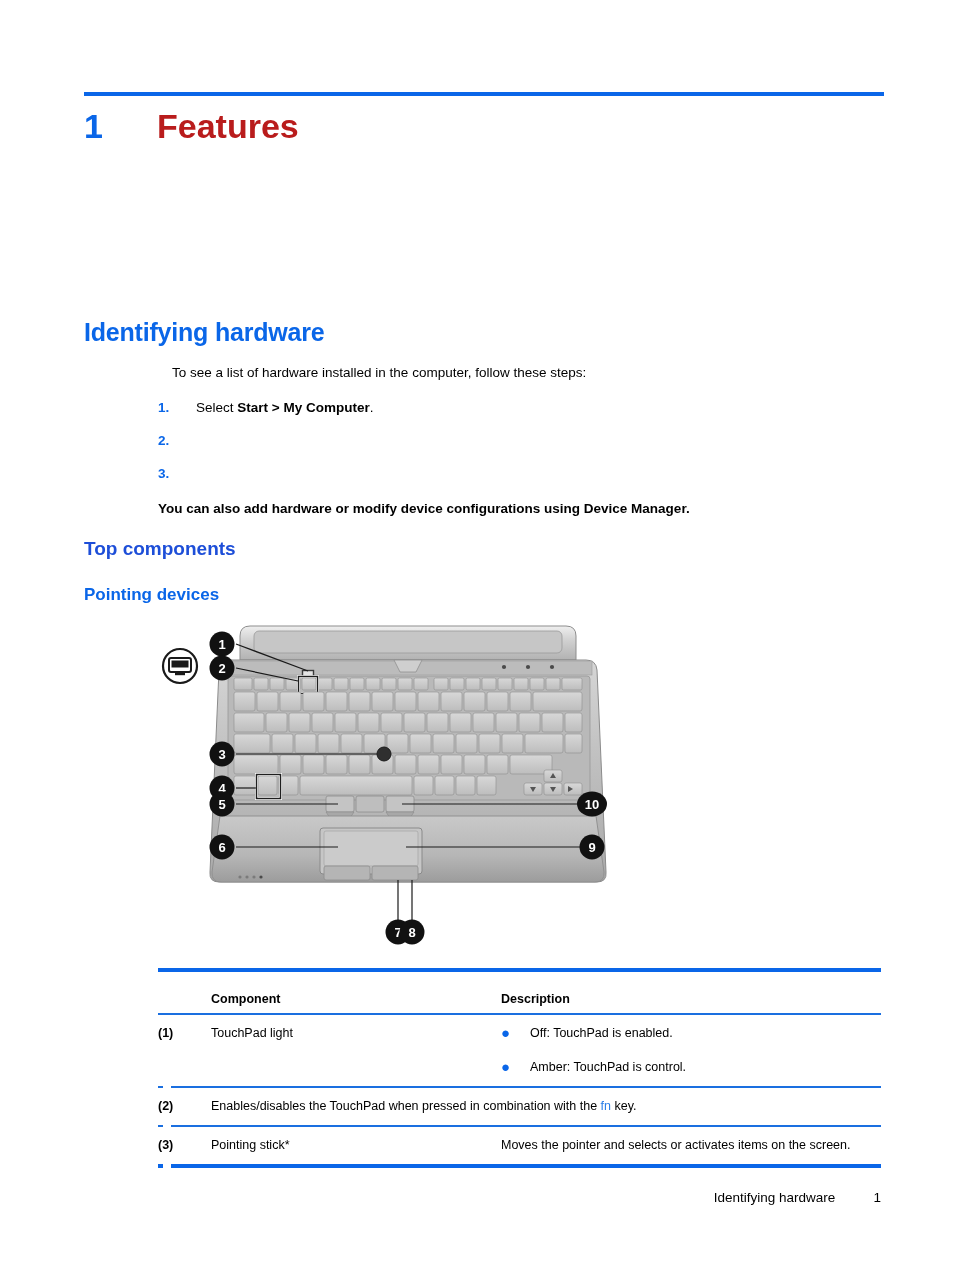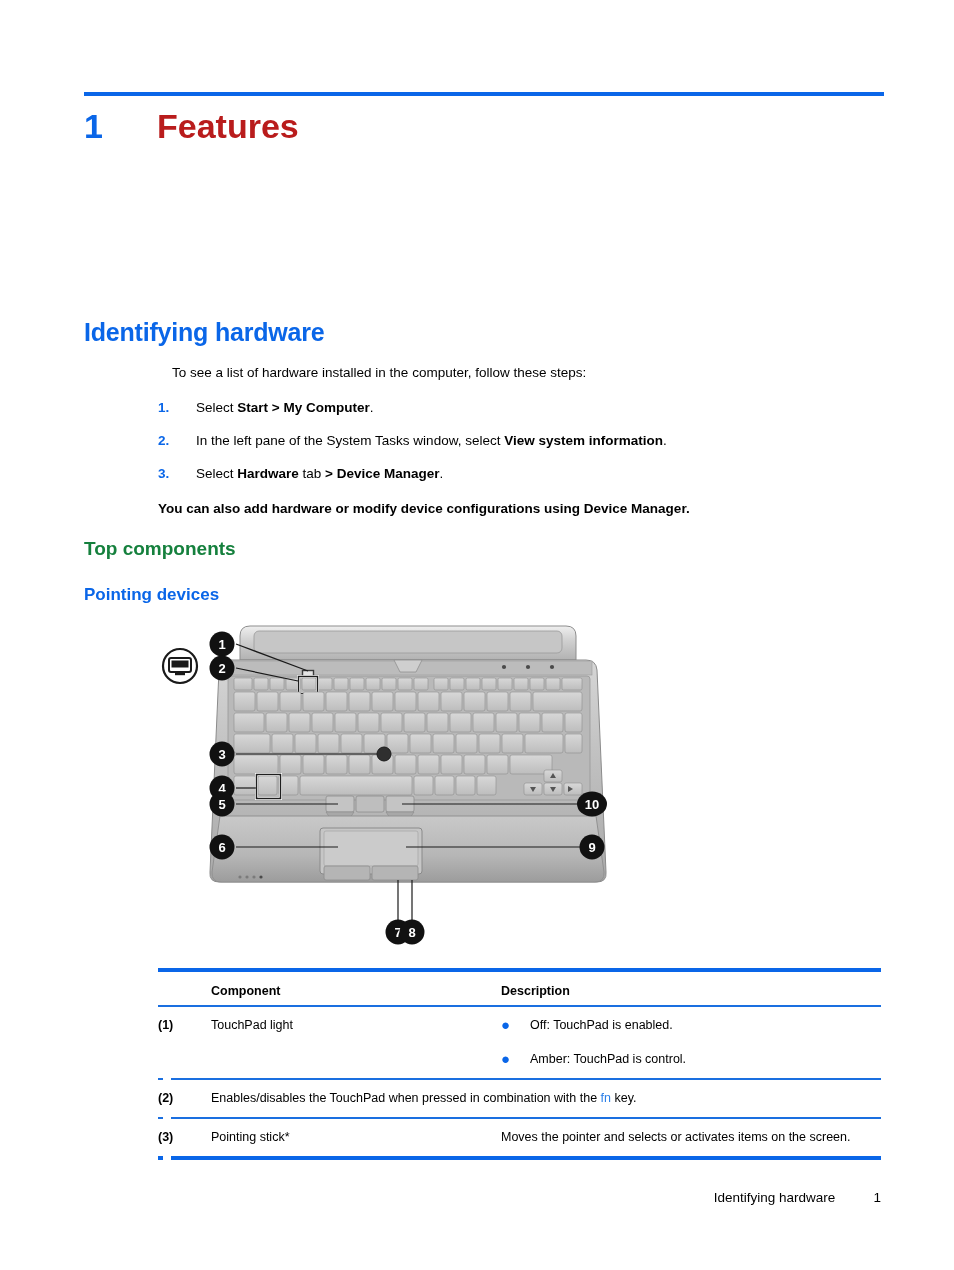--- a/index.html
+++ b/index.html
@@ -114,21 +114,21 @@
     font-weight: bold;
   }
 
   
   .h2 {
     position: absolute;
     left: 84px;
     top: 538px;
     font-size: 19px;
     font-weight: bold;
-    color: #15803d;
+    color: #1d4ed8;
   }
   .h3 {
     position: absolute;
     left: 84px;
     top: 585px;
     font-size: 17px;
     font-weight: bold;
     color: #0a66e8;
   }
 
@@ -168,21 +168,21 @@
 
   .rule-gap4 {
     display: flex;
   }
   .rule-gap4 .seg-a { height: 4px; background: #0a66e8; width: 5px; }
   .rule-gap4 .seg-space { height: 4px; background: #ffffff; width: 8px; }
   .rule-gap4 .seg-b { height: 4px; background: #0a66e8; flex: 1; }
 
   .thead {
     display: flex;
-    padding: 12px 0 7px 0;
+    padding: 20px 0 7px 0;
     font-size: 12.5px;
     font-weight: bold;
   }
   .col-num  { width: 53px; flex: none; }
   .col-name { width: 290px; flex: none; }
   .col-desc { flex: 1; }
 
   .trow {
     display: flex;
     padding: 10px 0 10px 0;
@@ -234,26 +234,24 @@
 
   <div class="steps">
 
     <div class="step">
       <span class="step-num">1.</span>
       <span class="step-text"><span>Select </span><b>Start &gt; My Computer</b><span>.</span></span>
     </div>
 
     <div class="step">
       <span class="step-num">2.</span>
-      <span class="step-text"><span>In the left pane of the System Tasks window, select </span><b>View system information</b><span>.</span></span>
     </div>
 
     <div class="step">
       <span class="step-num">3.</span>
-      <span class="step-text"><span>Select </span><b>Hardware</b><span> tab </span><b>&gt; Device Manager</b><span>.</span></span>
     </div>
 
   </div>
 
   <div class="outro">You can also add hardware or modify device configurations using Device Manager.</div>
 
   <div class="h2">Top components</div>
   <div class="h3">Pointing devices</div>
 
   <div class="figure">

